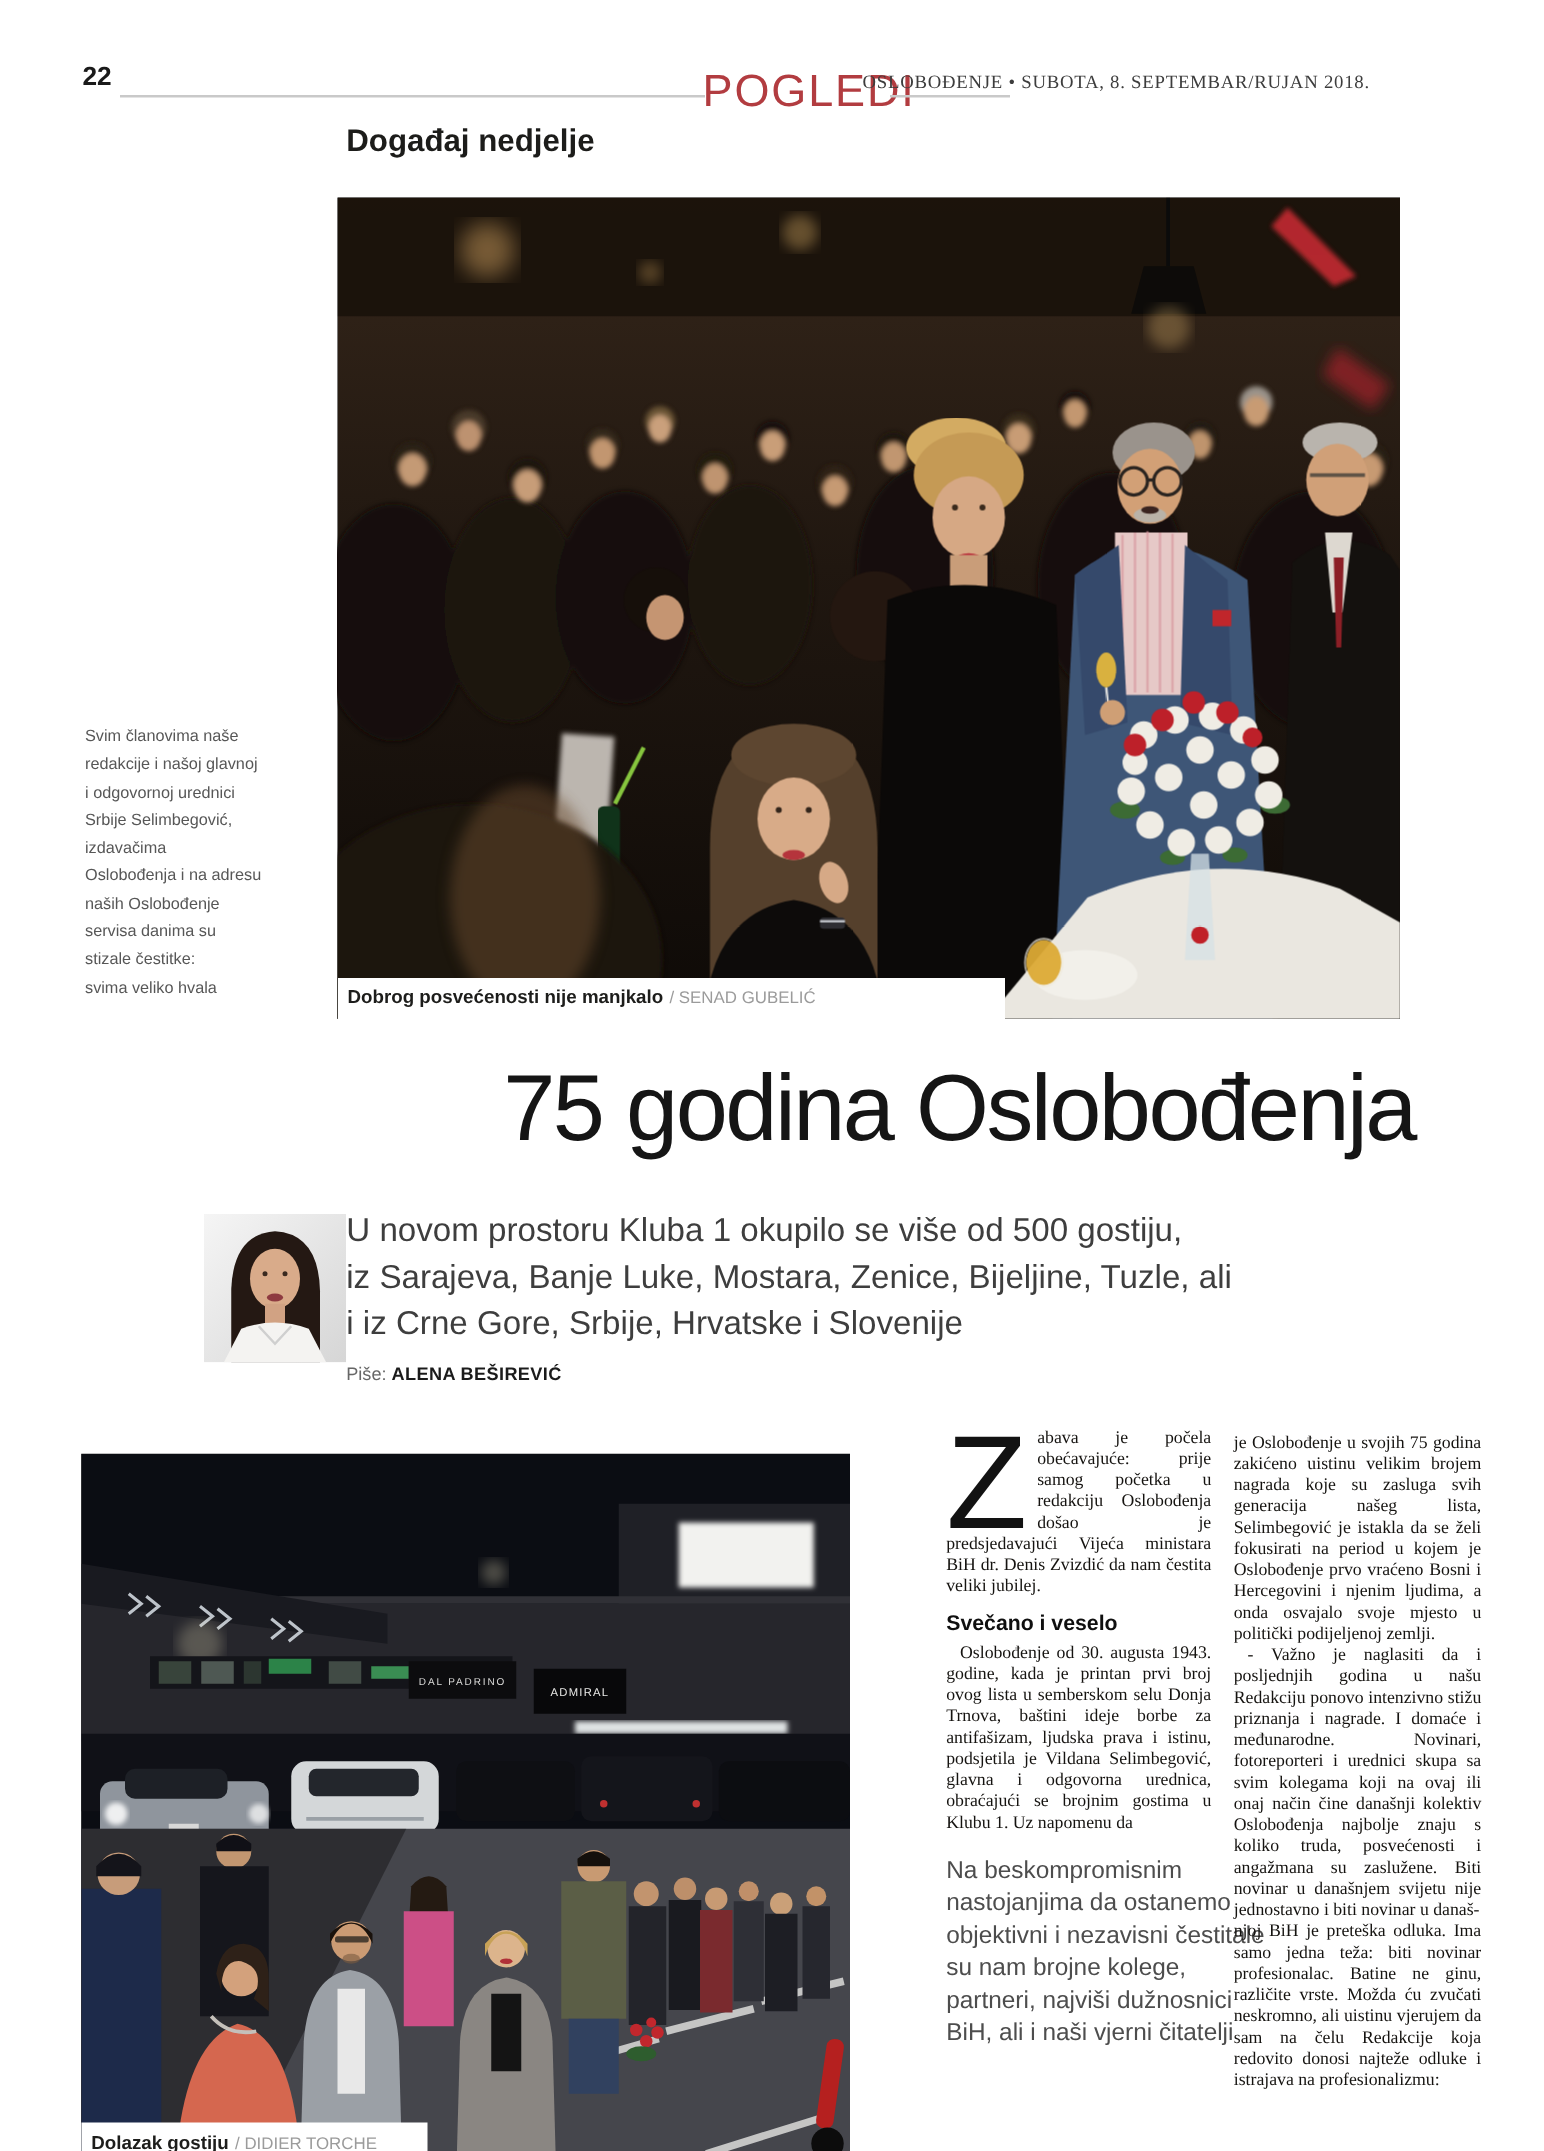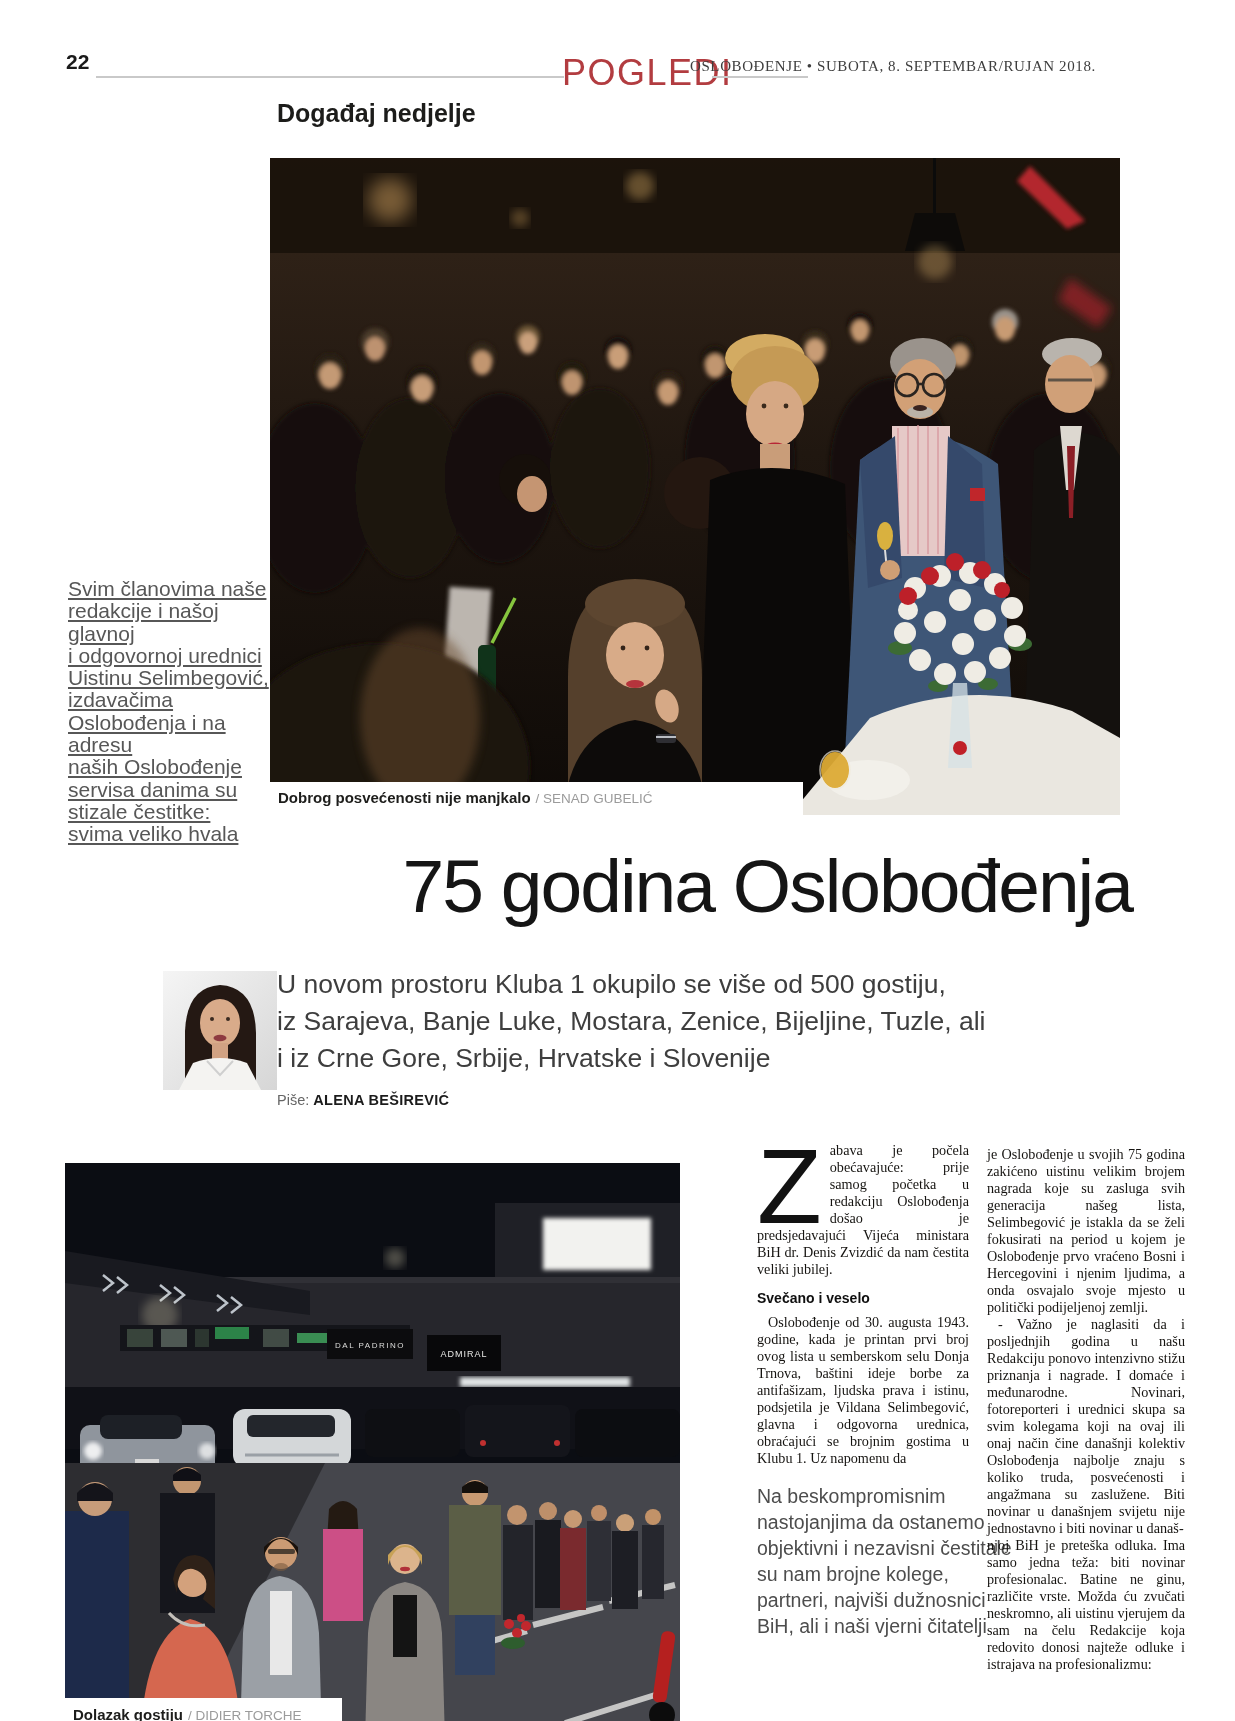--- a/index.html
+++ b/index.html
@@ -22,43 +22,43 @@
   .photo svg{display:block;width:100%;height:100%;}
   .photo-main{left:270px;top:158px;width:850px;height:657px;}
   .photo-second{left:65px;top:1163px;width:615px;height:578px;}
   .capstrip{position:absolute;left:0;bottom:0;background:#fff;white-space:nowrap;
     padding:7px 150px 8px 8px;}
   .capstrip-2{padding:8px 40px 17px 8px;}
   .cap-b{font-size:15px;font-weight:bold;color:#1d1d1b;}
   .cap-c{font-size:13.5px;color:#9b9b9b;margin-left:5px;}
 
   
-  .sidebar-note{left:68px;top:578px;width:205px;font-size:21px;line-height:22.3px;
-    color:#575757;text-decoration:underline;}
+  .sidebar-note{left:68px;top:578px;width:205px;font-size:13px;line-height:22.3px;
+    color:#575757;}
 
   
   .headline{left:272px;top:843px;width:860px;font-size:75px;font-weight:300;
     letter-spacing:-2px;color:#151515;}
   .author-photo{left:163px;top:971px;width:114px;height:119px;overflow:hidden;}
   .author-photo svg{display:block;width:100%;height:100%;}
   .deck{left:277px;top:966px;width:760px;font-size:26.5px;line-height:37px;
     font-weight:300;color:#3e3e3e;}
   .byline{left:277px;top:1092px;font-size:14.5px;color:#666;}
   .byline b{color:#1b1b1b;margin-left:4px;letter-spacing:.3px;}
 
   
   .col{font-family:"Liberation Serif",serif;font-size:14.2px;line-height:17px;
     color:#151310;text-align:justify;}
   .col1{left:757px;top:1142px;width:212px;}
   .col2{left:987px;top:1146px;width:198px;}
   .col p{margin:0;}
   .indent{text-indent:11px;}
   .dropcap{float:left;font-family:"Liberation Sans",sans-serif;font-weight:300;
     font-size:106px;line-height:82px;margin:3px 8px 0 0;color:#121212;}
-  .subhead{font-family:"Liberation Sans",sans-serif;font-size:14px;font-weight:bold;
+  .subhead{font-family:"Liberation Sans",sans-serif;font-size:17px;font-weight:bold;
     color:#0f0f0f;margin:12px 0 7px;text-align:left;}
   .pullquote{margin-top:16px;width:262px;font-family:"Liberation Sans",sans-serif;
     font-weight:300;font-size:19.5px;line-height:26px;color:#4d4d4d;text-align:left;}
   .cont-indent{margin-left:50px;}
 </style>
 </head>
 <body>
 
 <div class="page">
 
@@ -284,21 +284,21 @@
     </svg>
     <figcaption class="capstrip">
       <span class="cap-b">Dobrog posvećenosti nije manjkalo</span><span class="cap-c">/ SENAD GUBELIĆ</span>
     </figcaption>
   </figure>
 
   <div class="abs sidebar-note">
     <div>Svim članovima naše</div>
     <div>redakcije i našoj glavnoj</div>
     <div>i odgovornoj urednici</div>
-    <div>Uistinu Selimbegović,</div>
+    <div>Srbije Selimbegović,</div>
     <div>izdavačima</div>
     <div>Oslobođenja i na adresu</div>
     <div>naših Oslobođenje</div>
     <div>servisa danima su</div>
     <div>stizale čestitke:</div>
     <div>svima veliko hvala</div>
   </div>
 
   <h1 class="abs headline" style="margin:0;text-align:right;">75 godina Oslobođenja</h1>
 

